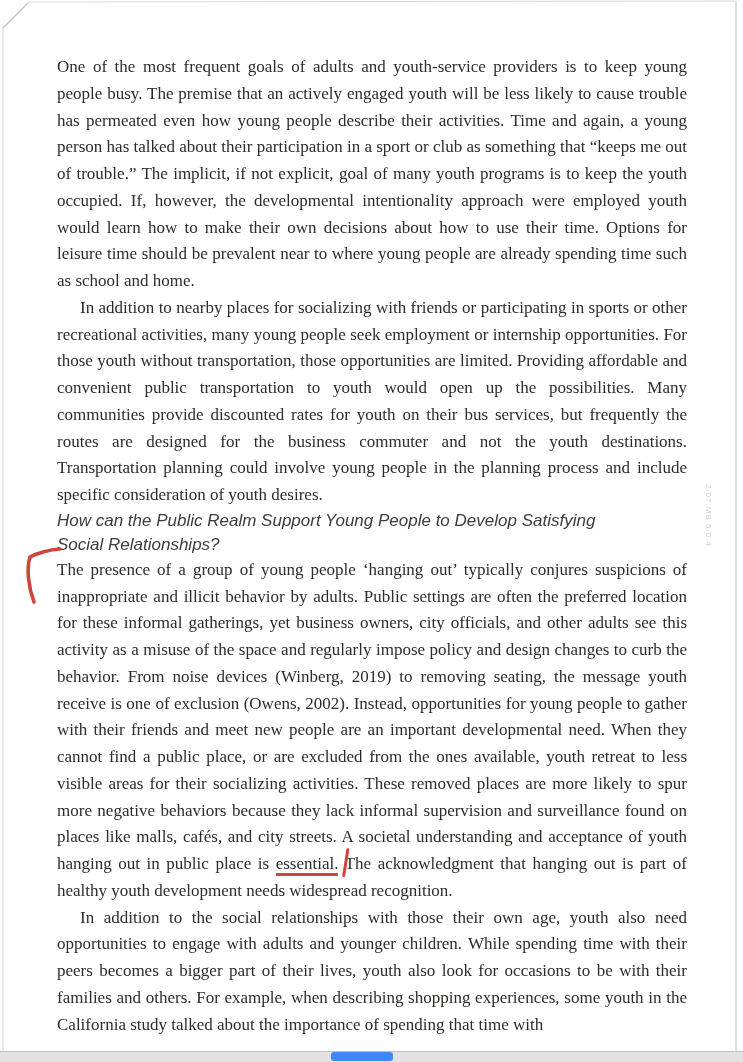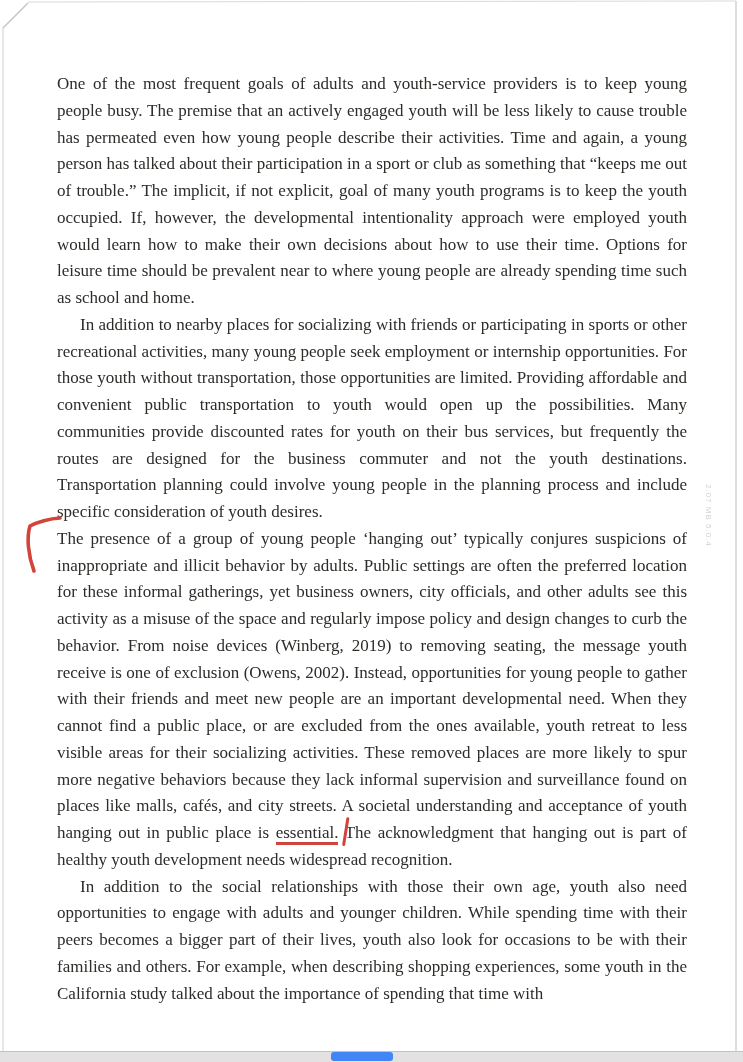--- a/index.html
+++ b/index.html
@@ -8,21 +8,21 @@
     --edge:#c8c8c8;
   }
   *{margin:0;padding:0;box-sizing:border-box;}
   html,body{width:743px;height:1062px;overflow:hidden;background:#ffffff;
     font-family:"Liberation Serif",serif;}
   .page{
     position:absolute;left:0;top:0;width:743px;height:1062px;background:#ffffff;
   }
   
   .text-block{
-    position:absolute;left:57px;top:71px;width:630px;color:var(--ink);
+    position:absolute;left:57px;top:54px;width:630px;color:var(--ink);
     font-size:17px;line-height:26.75px;text-align:justify;
   }
   .text-block p{margin:0;}
   p.indent{text-indent:23px;font-family:Liberation Serif, serif;}
   .section-heading{
     font-family:"Liberation Sans",sans-serif;font-style:italic;
     font-size:17px;line-height:24px;color:#3c3c3c;text-align:left;
     margin-top:25px;margin-bottom:15px;max-width:575px;font-weight:400;
   }
   .para3{position:relative;}
@@ -54,20 +54,21 @@
 </style>
 </head>
 <body>
 
 <div class="page">
 
   <div class="text-block">
     <p>One of the most frequent goals of adults and youth-service providers is to keep young people busy. The premise that an actively engaged youth will be less likely to cause trouble has permeated even how young people describe their activities. Time and again, a young person has talked about their participation in a sport or club as something that “keeps me out of trouble.” The implicit, if not explicit, goal of many youth programs is to keep the youth occupied. If, however, the developmental intentionality approach were employed youth would learn how to make their own decisions about how to use their time. Options for leisure time should be prevalent near to where young people are already spending time such as school and home.</p>
     <p class="indent">In addition to nearby places for socializing with friends or participating in sports or other recreational activities, many young people seek employment or internship opportunities. For those youth without transportation, those opportunities are limited. Providing affordable and convenient public transportation to youth would open up the possibilities. Many communities provide discounted rates for youth on their bus services, but frequently the routes are designed for the business commuter and not the youth destinations. Transportation planning could involve young people in the planning process and include specific consideration of youth desires.</p>
 
+    <p class="section-heading">How can the Public Realm Support Young People to Develop Satisfying Social Relationships?</p>
 
     <p class="para3">
       <svg class="corner-bracket" viewBox="0 0 52 62" fill="none" xmlns="http://www.w3.org/2000/svg">
         <path d="M40,5 C30,5.5 17,9 10,13 C6.5,24 8,42 14,58" stroke="#d0443c" stroke-width="3.6" stroke-linecap="round" fill="none"></path>
       </svg><span>The presence of a group of young people ‘hanging out’ typically conjures suspicions of inappropriate and illicit behavior by adults. Public settings are often the preferred location for these informal gatherings, yet business owners, city officials, and other adults see this activity as a misuse of the space and regularly impose policy and design changes to curb the behavior. From noise devices (Winberg, 2019) to removing seating, the message youth receive is one of exclusion (Owens, 2002). Instead, opportunities for young people to gather with their friends and meet new people are an important developmental need. When they cannot find a public place, or are excluded from the ones available, youth retreat to less visible areas for their socializing activities. These removed places are more likely to spur more negative behaviors because they lack informal supervision and surveillance found on places like malls, cafés, and city streets. A societal understanding and acceptance of youth hanging out in public place is </span><span class="marked">essential.</span><span> The acknowledgment that hanging out is part of healthy youth development needs widespread recognition.</span>
     </p>
 
     <p class="indent">In addition to the social relationships with those their own age, youth also need opportunities to engage with adults and younger children. While spending time with their peers becomes a bigger part of their lives, youth also look for occasions to be with their families and others. For example, when describing shopping experiences, some youth in the California study talked about the importance of spending that time with</p>
   </div>
 

